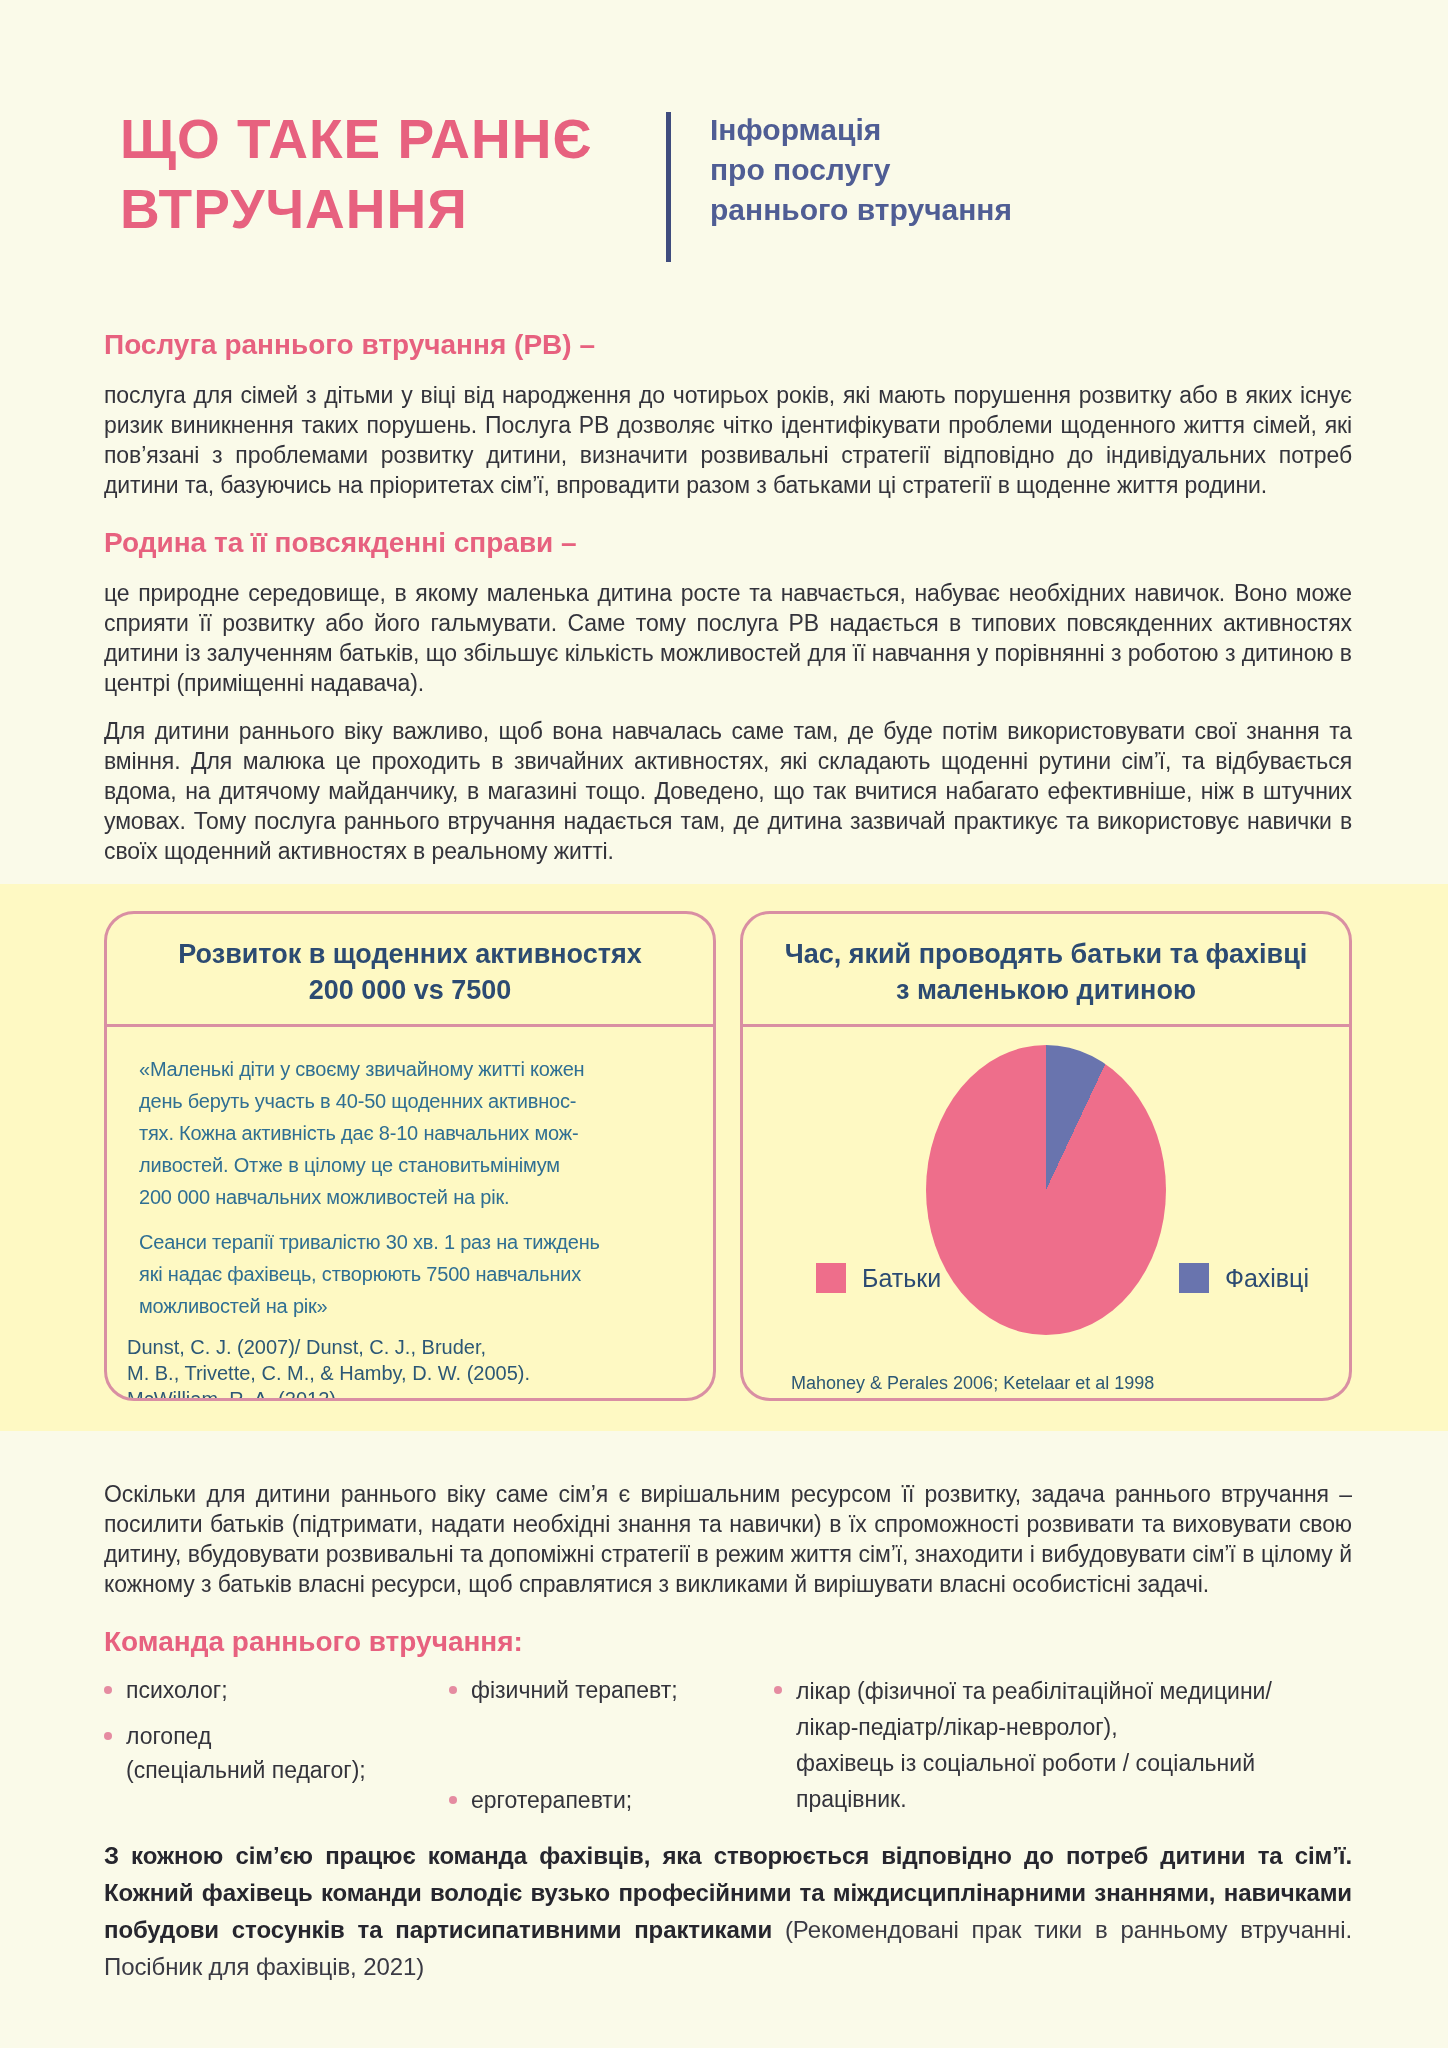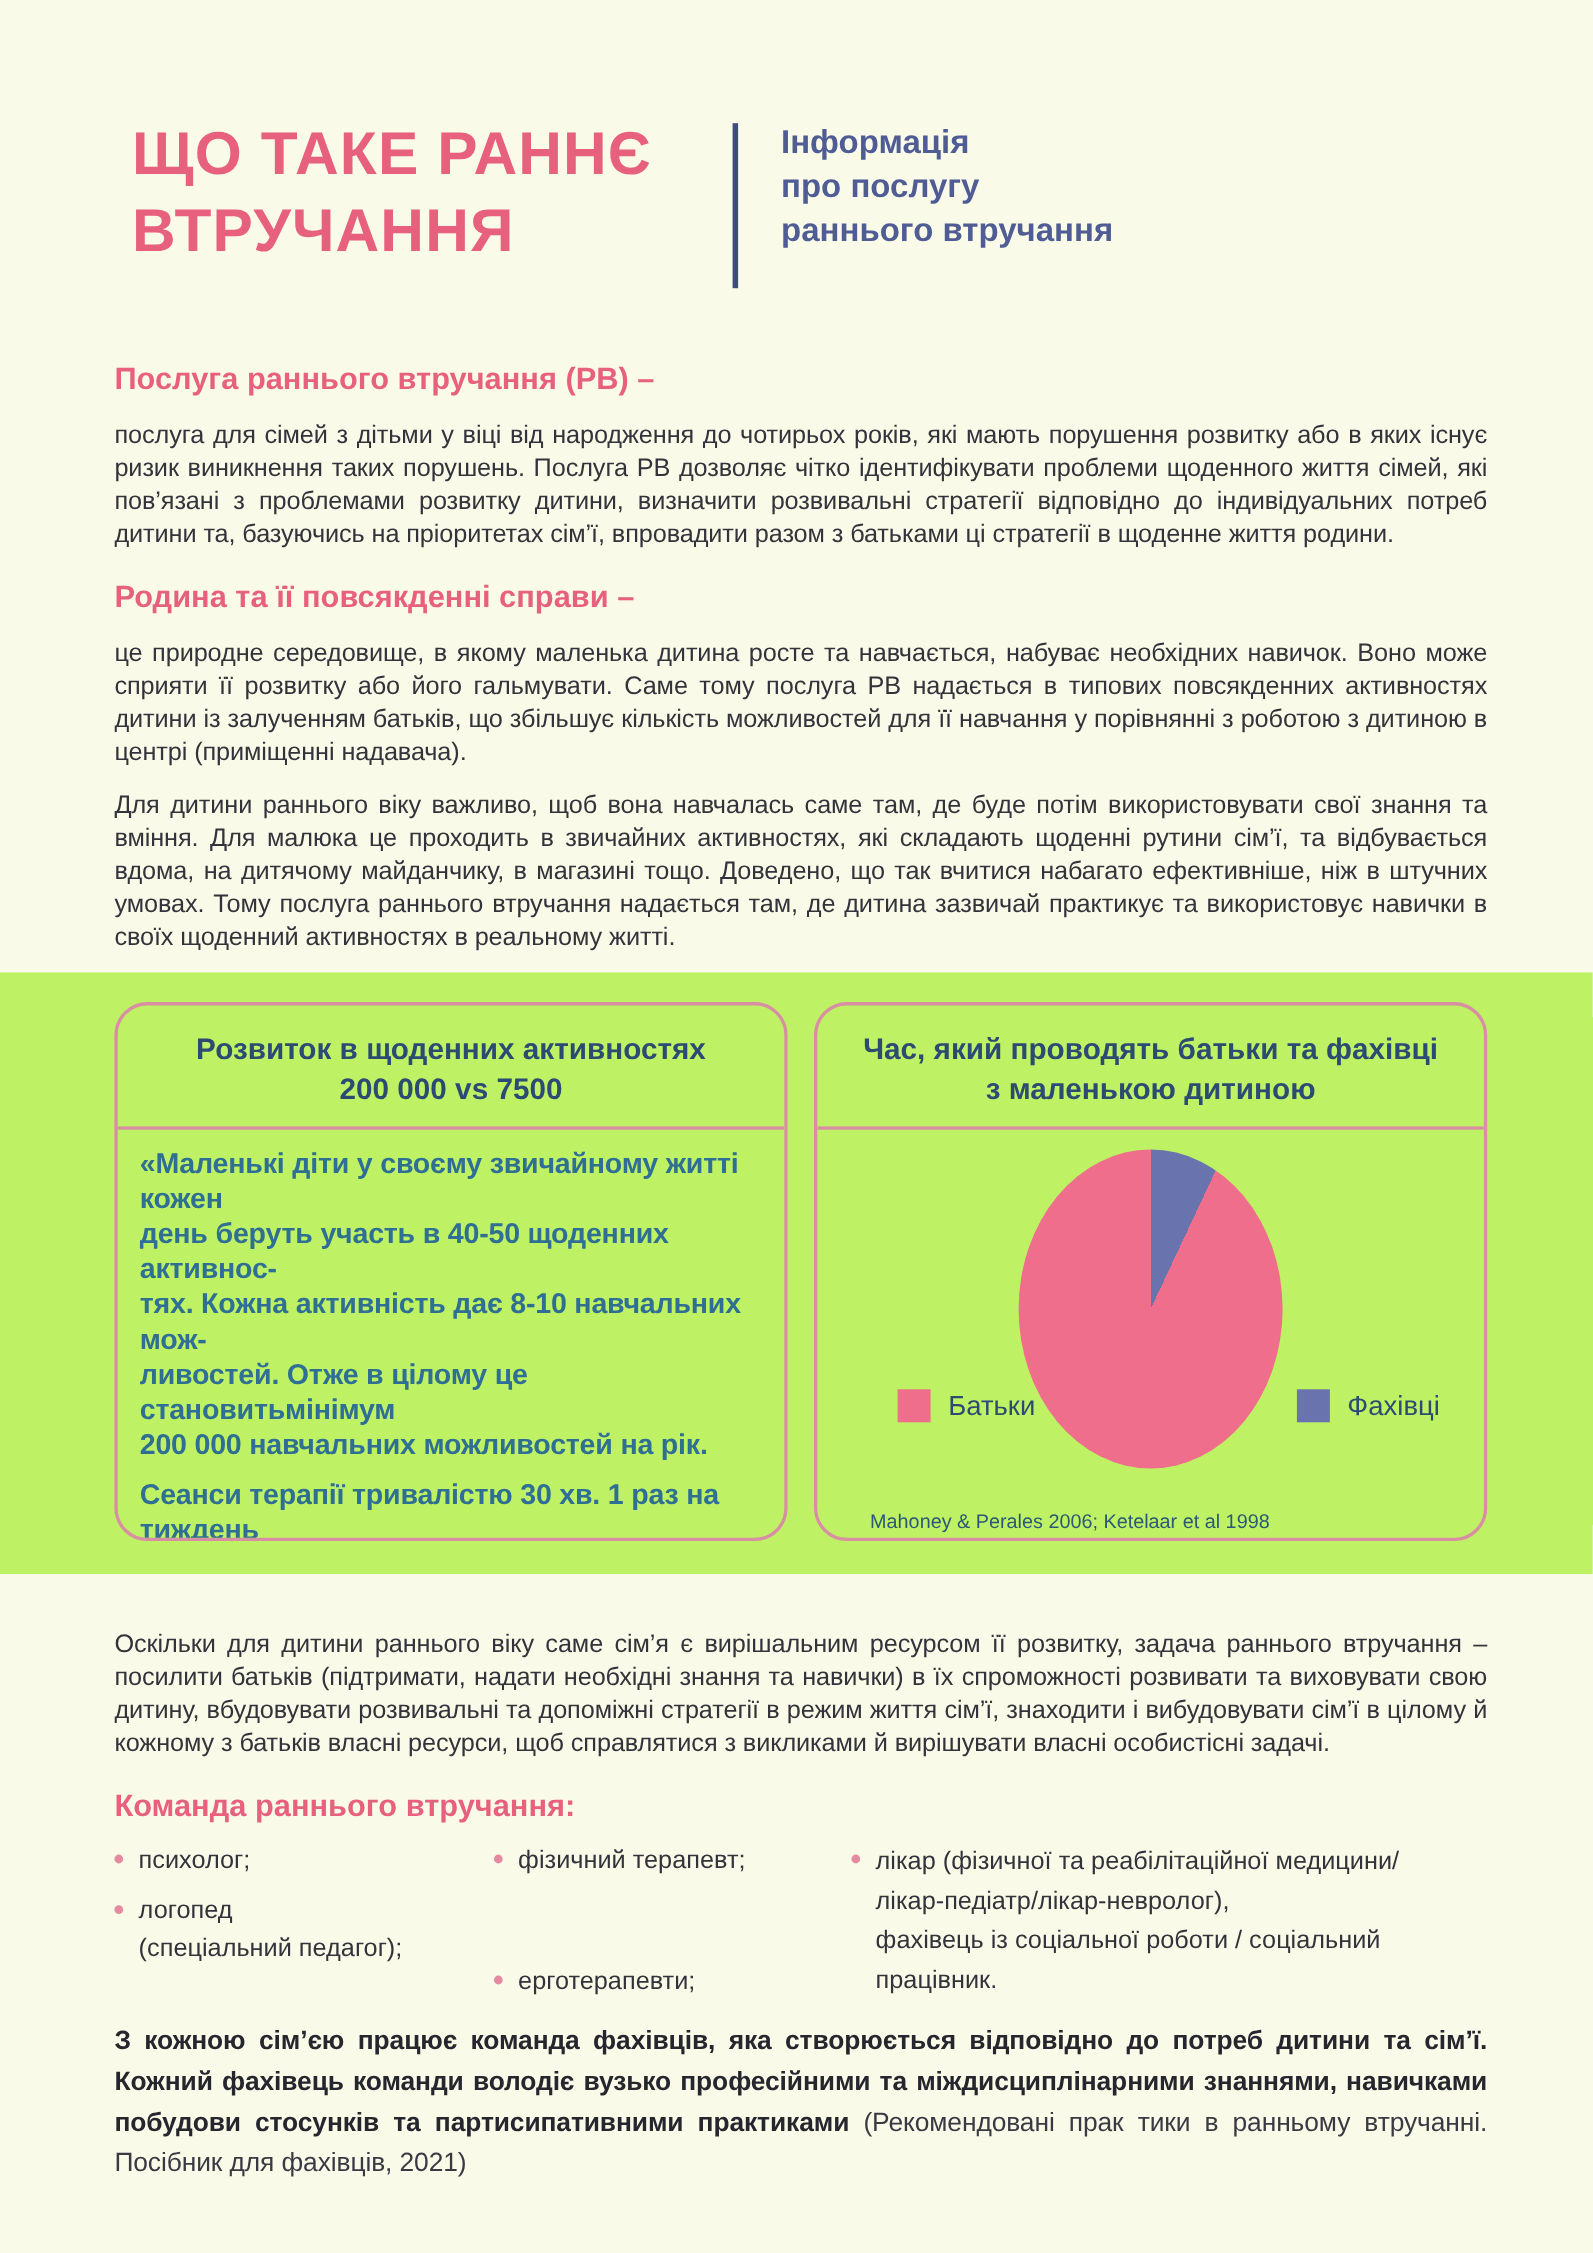--- a/index.html
+++ b/index.html
@@ -36,39 +36,39 @@
   .h1{margin-top:56px;}
   .h2{margin-top:26px;}
   .body-par{
     margin:18px 0 0 0;font-size:23px;line-height:30px;
     text-align:justify;color:#33333b;letter-spacing:-0.1px;
   }
 
   
   .band{
     margin-top:18px;margin-left:-104px;margin-right:-96px;
-    background:#bef264;
+    background:#fef9c3;
     padding:27px 96px 30px 104px;
     display:flex;gap:24px;
   }
   .card{
     flex:1 1 0;height:490px;box-sizing:border-box;
     border:3px solid #d98fa3;border-radius:30px;
     overflow:hidden;
   }
   .card-title{
     margin:0;padding:22px 14px 16px;
     min-height:72px;box-sizing:content-box;
     text-align:center;font-size:27px;line-height:36px;font-weight:700;
     color:#2c4b72;border-bottom:3px solid #d98fa3;white-space:pre-line;
   }
   .card-body-left{padding:14px 20px 0;}
   .quote{
-    margin:0;font-size:26px;line-height:32px;color:#2f6f93;
-    letter-spacing:-0.2px;white-space:pre-line;font-weight:bold;
+    margin:12px;font-size:20px;line-height:32px;color:#2f6f93;
+    letter-spacing:-0.2px;white-space:pre-line;
   }
   .quote + .quote{margin-top:13px;}
   .references{
     margin:10px 0 0 0;font-size:20px;line-height:26px;color:#2c5876;
     white-space:pre-line;
   }
   .card-body-right{position:relative;height:374px;}
   .pie{
     position:absolute;left:50%;top:18px;transform:translateX(-50%);
     width:240px;height:290px;border-radius:50%;

